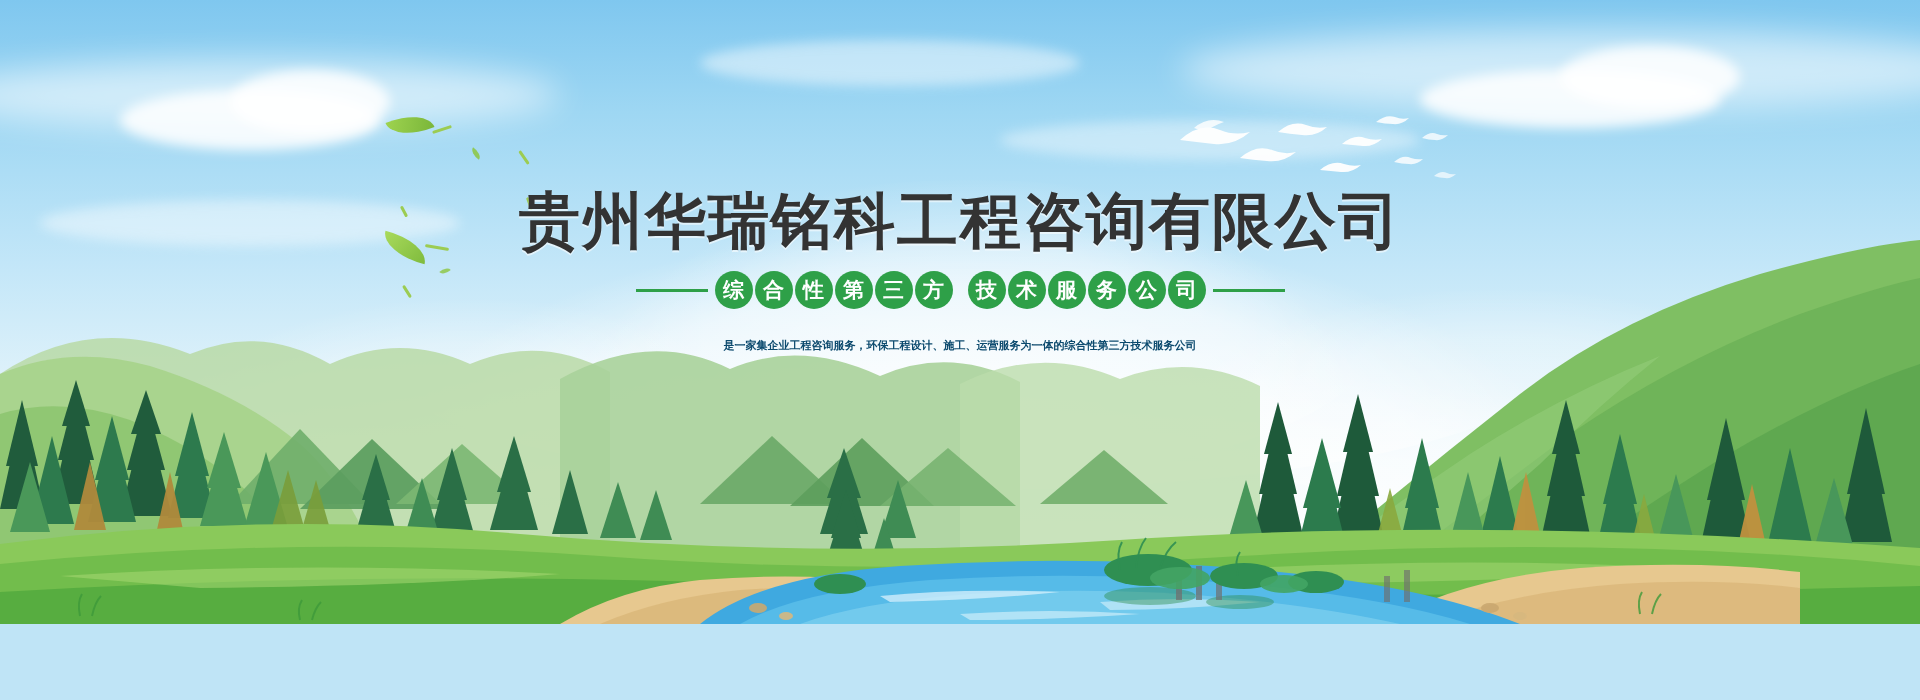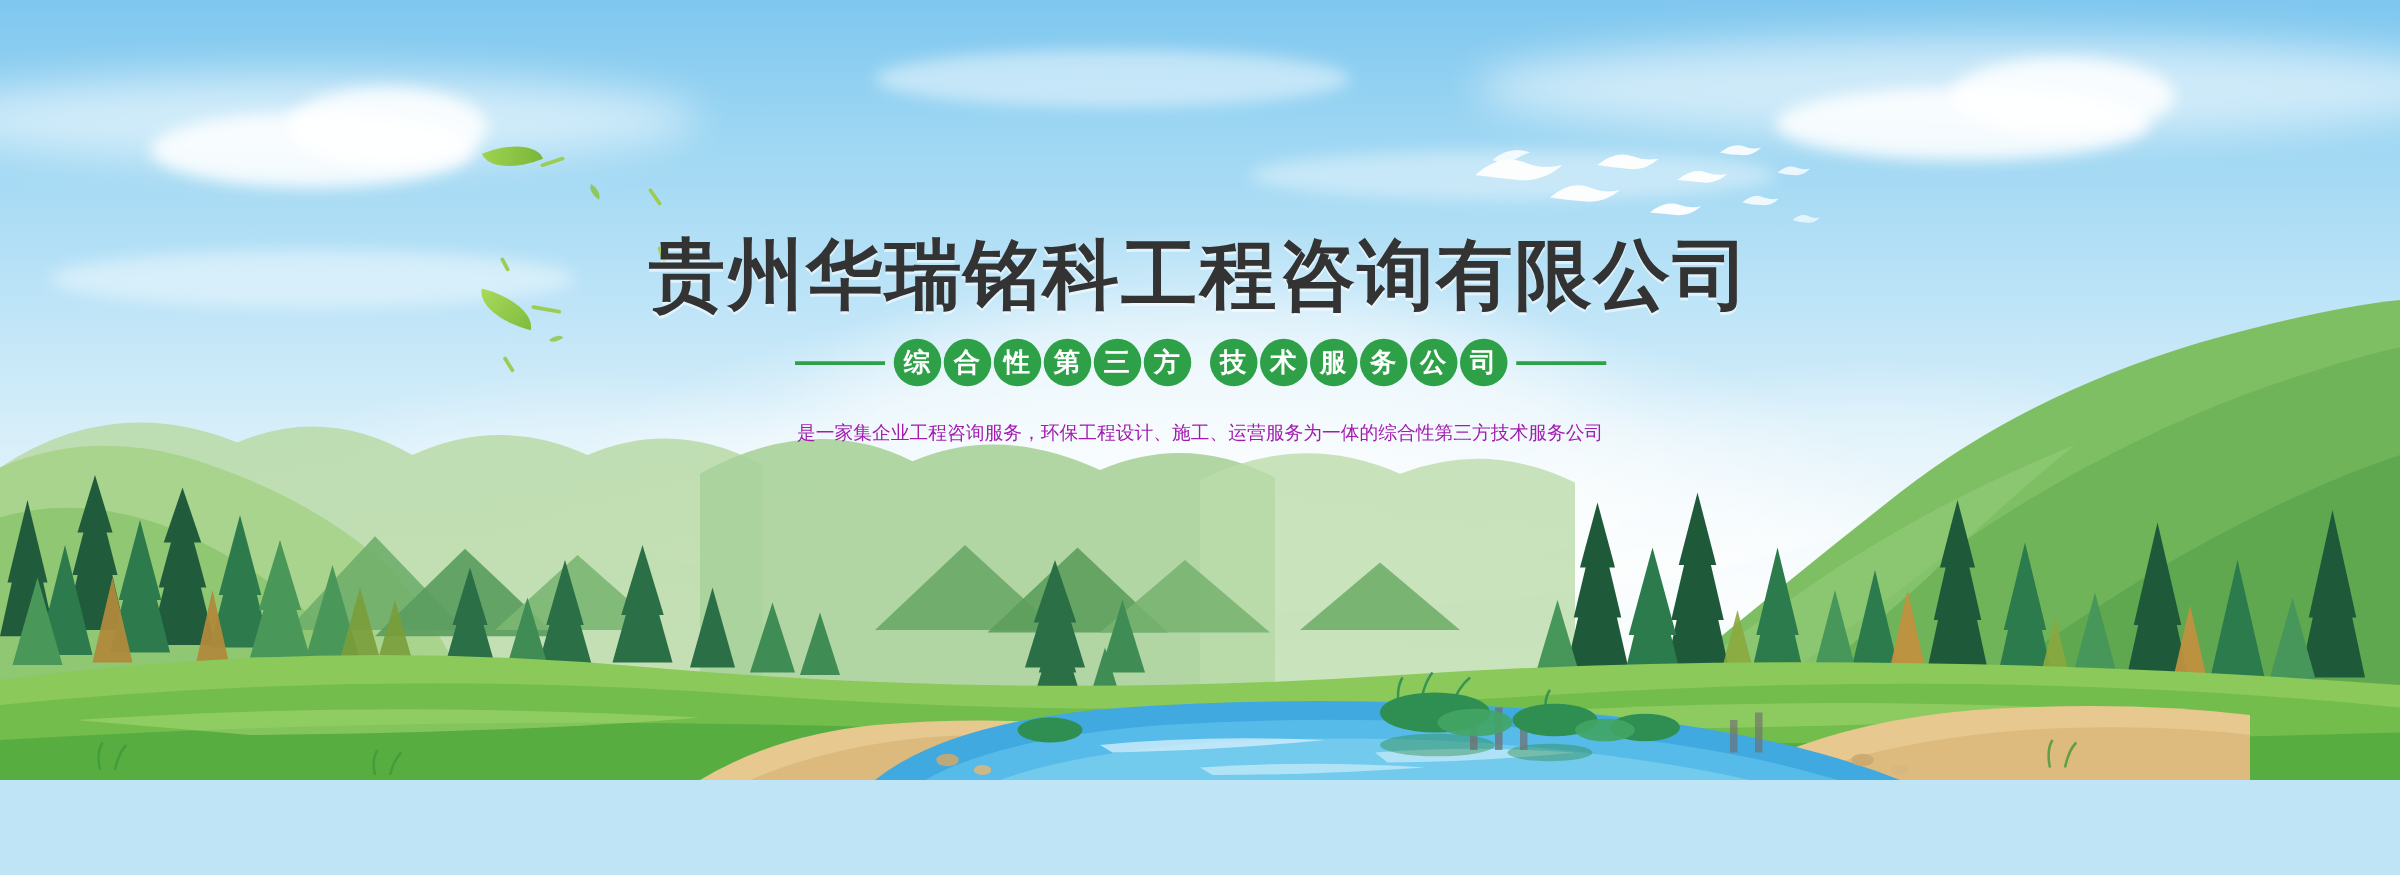--- a/index.html
+++ b/index.html
@@ -38,22 +38,22 @@
   .rule.right{margin-left:6px;}
   .badges{display:flex;align-items:center;}
   .badge{
     width:38px;height:38px;border-radius:50%;background:#2ea048;
     color:#ffffff;font-size:21px;font-weight:bold;
     display:flex;align-items:center;justify-content:center;
     margin:0 1px;
     font-family:"DejaVu Sans","Liberation Sans",sans-serif;
   }
   .badge.gap{margin-left:14px;}
-  .desc{margin-top:24px;color:#a21caf;font-size:15px;line-height:26px;
-    font-family:"DejaVu Sans","Liberation Sans",sans-serif;}
+  .desc{margin-top:24px;color:#0c4a6e;font-size:11px;line-height:26px;
+    font-family:"DejaVu Sans","Liberation Sans",sans-serif;font-weight:bold;}
   .desc div{white-space:nowrap;}
 
   
   .leaf{position:absolute;background:#8cc63f;border-radius:0 100% 0 100%;z-index:35;}
   .twig{position:absolute;background:#9ccc52;border-radius:2px;z-index:35;}
 
   
   .birds{position:absolute;z-index:36;}
 
   svg{display:block;}

